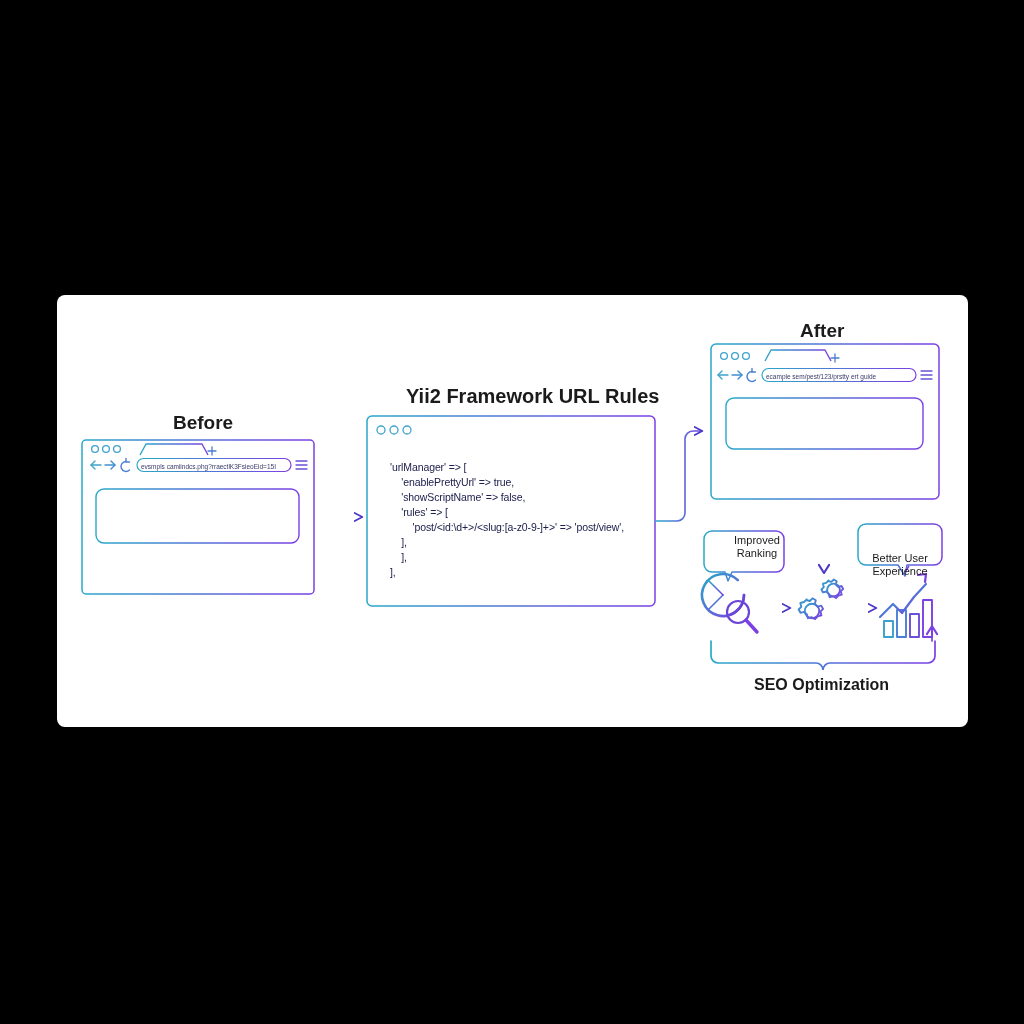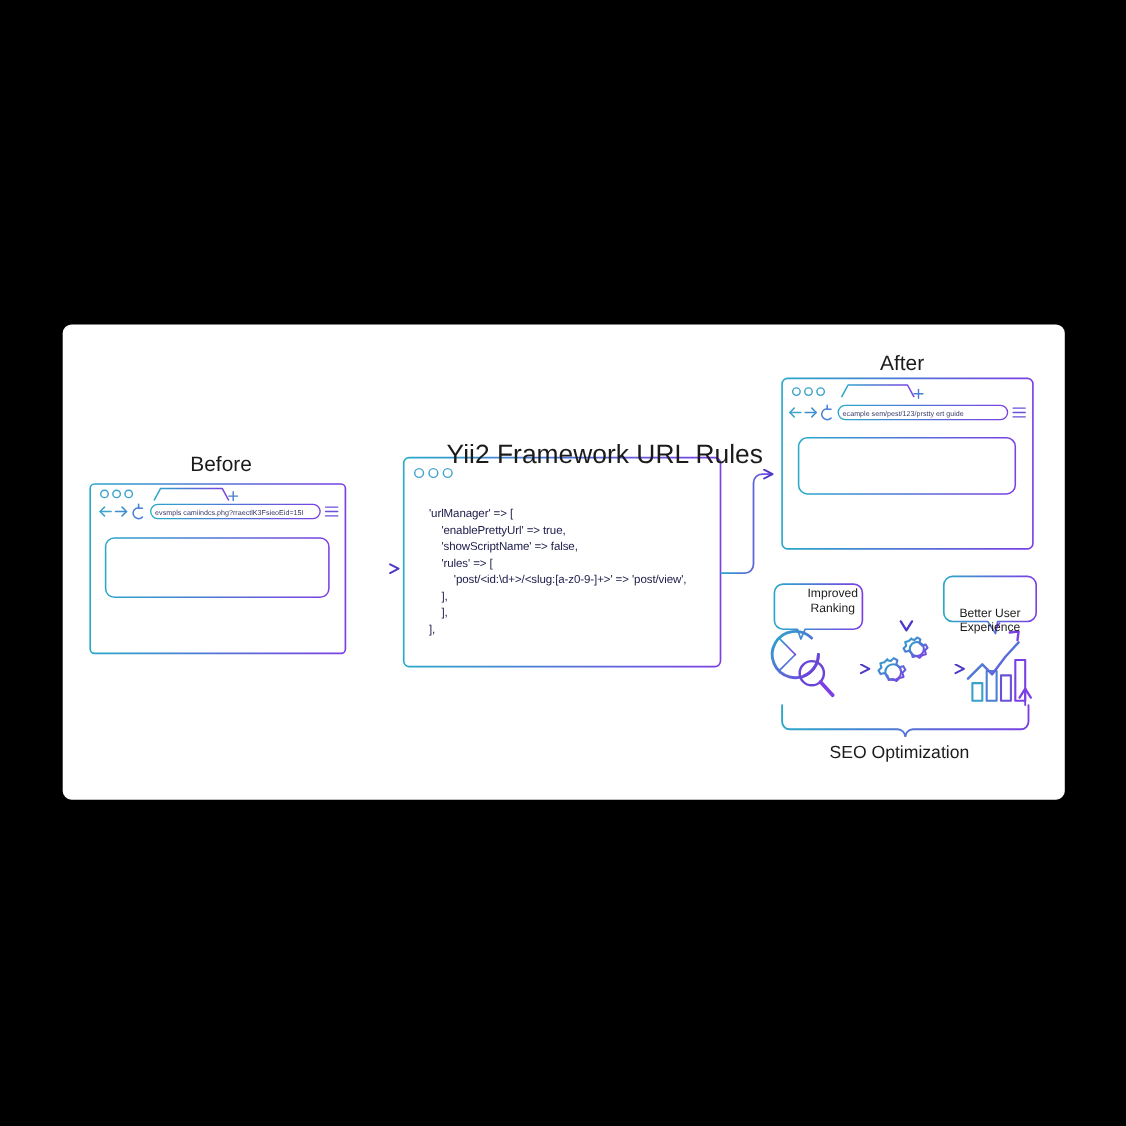--- a/index.html
+++ b/index.html
@@ -1,22 +1,22 @@
 <!DOCTYPE html>
 <html><head>
 <meta charset="utf-8">
 <style>
   html,body{margin:0;padding:0;background:#000;}
   body{width:1024px;height:1024px;overflow:hidden;font-family:"Liberation Sans",sans-serif;}
   #stage{position:relative;width:1024px;height:1024px;background:#000;}
   #card{position:absolute;left:57px;top:295px;width:911px;height:432px;background:#fff;border-radius:8px;overflow:hidden;}
-  .lbl{position:absolute;color:#1b1b1b;font-weight:400;white-space:nowrap;}
+  .lbl{position:absolute;color:#1b1b1b;font-weight:700;white-space:nowrap;}
   #before-label{left:173px;top:412px;font-size:19px;}
   #after-label{left:800px;top:320px;font-size:19px;}
-  #code-title{left:406px;top:385px;font-size:24px;margin-top:15px;}
+  #code-title{left:406px;top:385px;font-size:20px;}
   #seo-label{left:754px;top:676px;font-size:16px;}
   .svgfull{position:absolute;left:0;top:0;width:1024px;height:1024px;pointer-events:none;}
   .codetext{position:absolute;left:378px;top:460px;width:280px;font-family:"Liberation Sans",sans-serif;font-size:10.5px;line-height:15px;color:#20204e;white-space:pre;letter-spacing:-0.1px;margin-left:12px;}
   .urltext{position:absolute;font-size:6.5px;color:#3a3a6a;white-space:nowrap;font-family:"Liberation Sans",sans-serif;}
   #before-url{left:141px;top:463px;}
   #after-url{left:766px;top:373px;}
   .bub{position:absolute;text-align:center;font-size:11px;line-height:13px;color:#1b1b1b;}
   #bub1{left:724px;top:534px;width:66px;}
   #bub2{left:866px;top:552px;width:68px;}
 </style>

